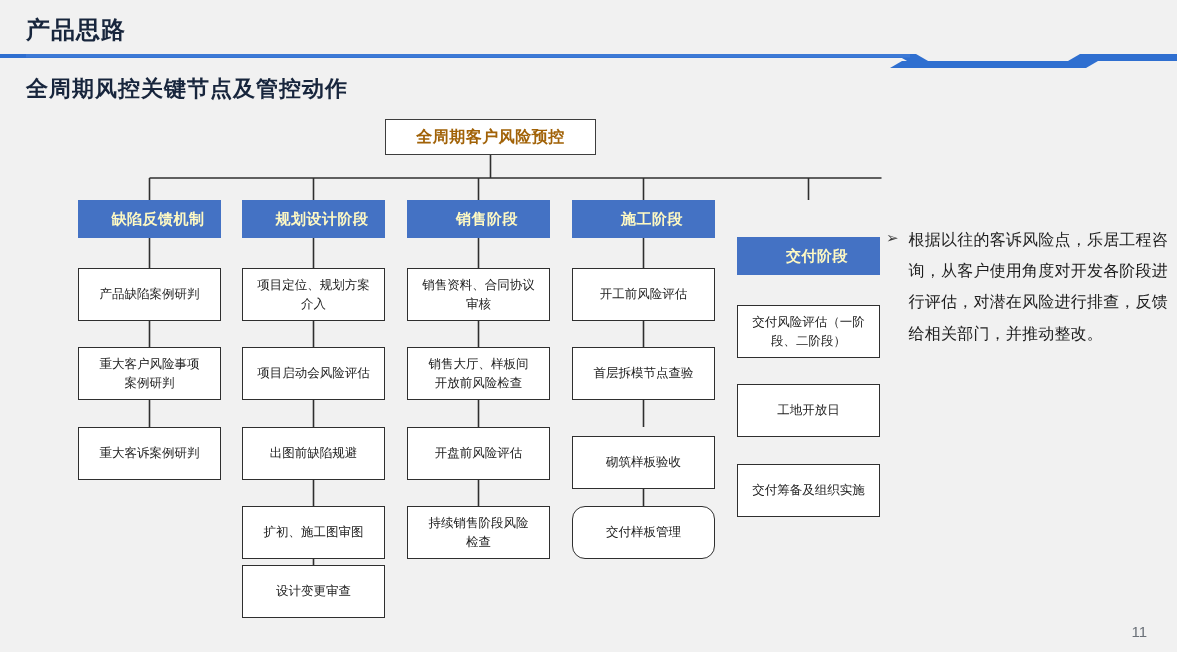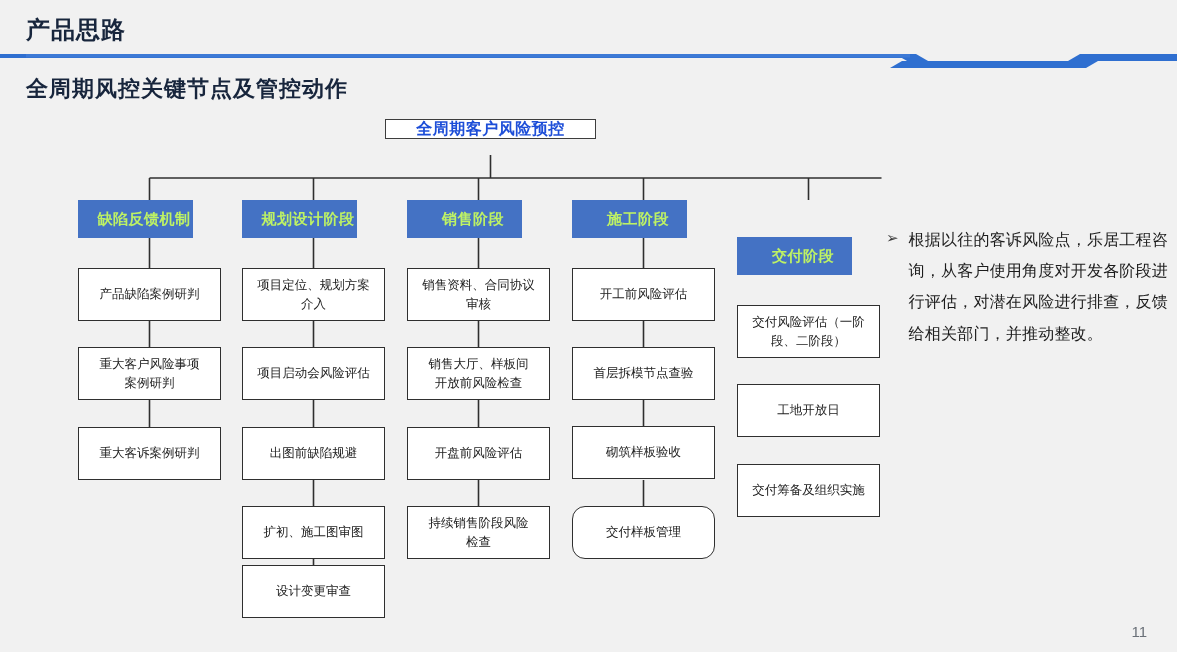--- a/index.html
+++ b/index.html
@@ -86,43 +86,43 @@
     position: absolute;
     left: 0;
     top: 0;
   }
 
   .root-box {
     position: absolute;
     left: 385px;
     top: 119px;
     width: 211px;
-    height: 20px;
+    height: 36px;
     border: 1.5px solid #3d3d3d;
     background: #ffffff;
     display: flex;
     align-items: center;
     justify-content: center;
     font-size: 16px;
     font-weight: bold;
-    color: #1d4ed8;
+    color: #a16207;
     letter-spacing: 0.5px;
     box-sizing: border-box;
   }
 
   .col {
     position: absolute;
     top: 200px;
     width: 143px;
   }
   .col-head {
-    width: 115px;
+    width: 143px;
     height: 38px;
     background: #4472c4;
-    color: #bef264;
+    color: #fef9c3;
     font-size: 15px;
     font-weight: bold;
     display: flex;
     align-items: center;
     justify-content: center;
     letter-spacing: 0.5px;
     box-sizing: border-box;
     padding-left: 17px;
   }
   .node {
@@ -302,21 +302,21 @@
   </div>
 
   <div class="col" style="left:572px;">
     <div class="col-head">施工阶段</div>
     <div class="node" style="top:68px;">
       <span>开工前风险评估</span>
     </div>
     <div class="node" style="top:147px;">
       <span>首层拆模节点查验</span>
     </div>
-    <div class="node" style="top:226px;">
+    <div class="node" style="top:236px;">
       <span>砌筑样板验收</span>
     </div>
     <div class="node" style="top:306px;border-radius:13px;">
       <span>交付样板管理</span>
     </div>
   </div>
 
   <div class="col" style="left:737px;margin-top:37px;">
     <div class="col-head">交付阶段</div>
     <div class="node" style="top:68px;">

